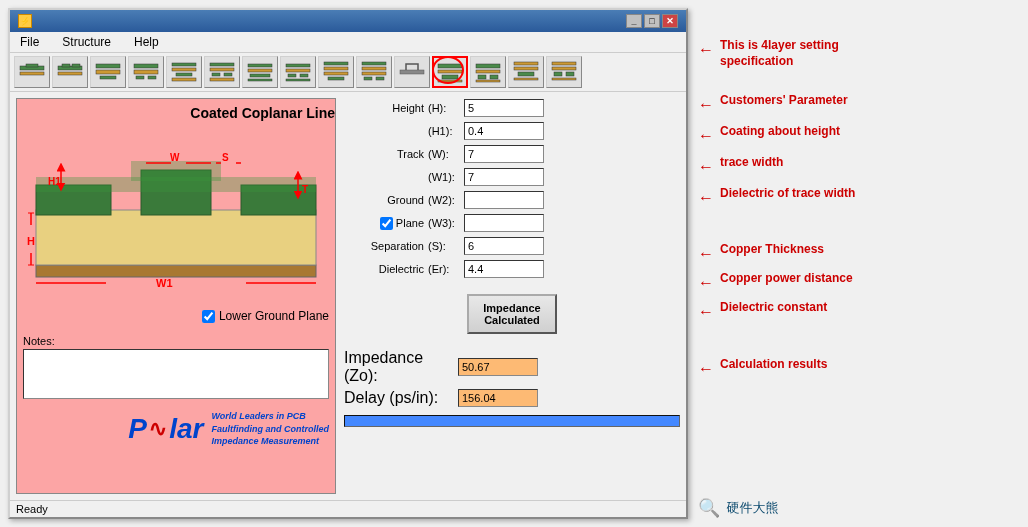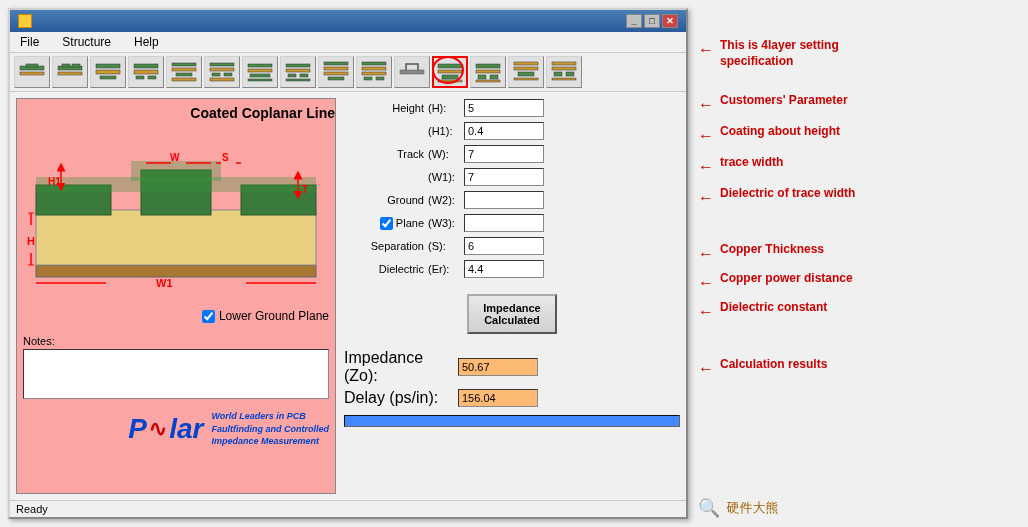--- a/index.html
+++ b/index.html
@@ -681,16 +681,16 @@
       <span>Dielectric constant</span>
     </div>
 
     <div class="annotation anno-9">
       <span class="annotation-arrow">←</span>
       <span>Calculation results</span>
     </div>
 
     <div style="margin-top:auto;padding-top:20px;display:flex;align-items:center;gap:6px;color:#666;font-size:13px;">
       <span style="font-size:18px;opacity:0.6;">🔍</span>
-      <span style="color:#a16207;font-size:13px;">硬件大熊</span>
+      <span style="color:#0c4a6e;font-size:13px;">硬件大熊</span>
     </div>
   </div>
 </div>
 
 </body></html>

